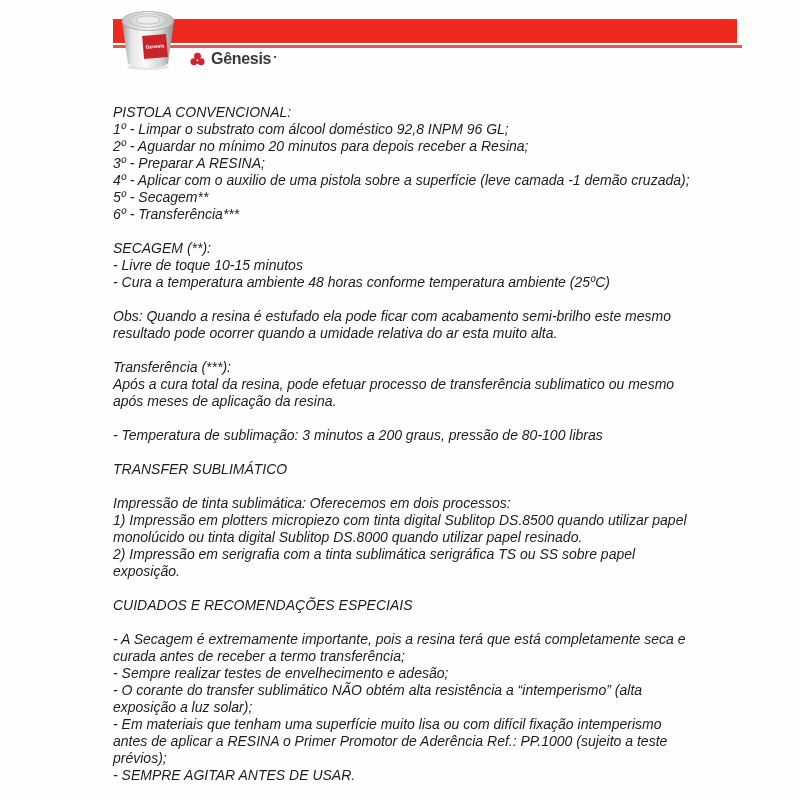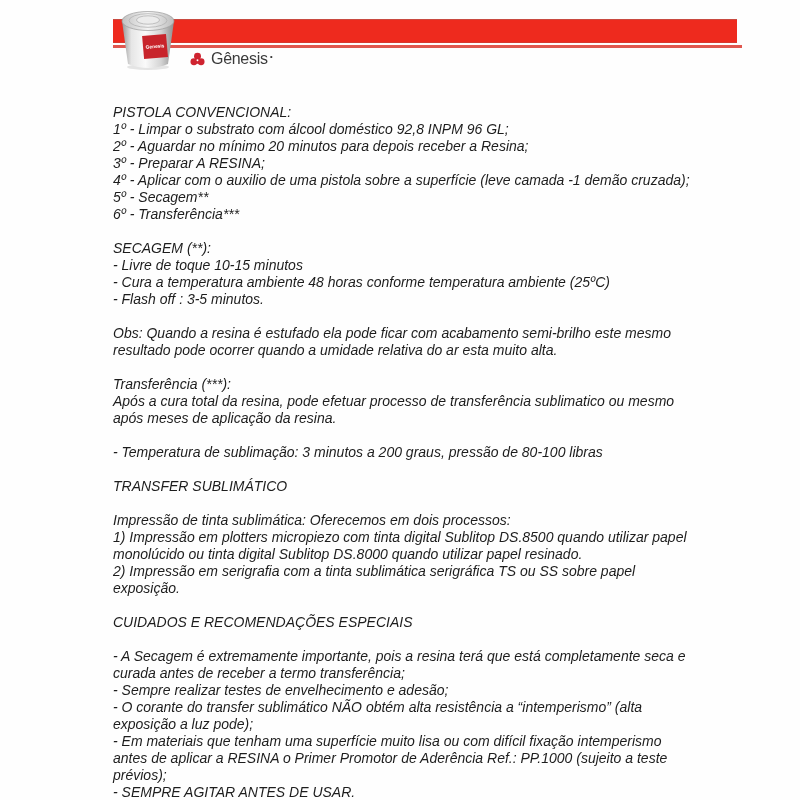--- a/index.html
+++ b/index.html
@@ -33,21 +33,21 @@
     left: 116px; top: 5px;
     width: 64px; height: 66px;
   }
   .logo {
     position: absolute;
     left: 190px; top: 50px;
     display: flex; align-items: center; gap: 6px;
   }
   .logo-text {
     font-size: 16px;
-    font-weight: normal;
+    font-weight: bold;
     color: #3a3a3a;
     letter-spacing: -0.3px;
   }
   .logo-mark {
     font-size: 13px;
     font-weight: bold;
     color: #3a3a3a;
     margin-left: -4px;
     position: relative; top: -3px;
   }
@@ -123,21 +123,20 @@
       <div class="ln">3º - Preparar A RESINA;</div>
       <div class="ln">4º - Aplicar com o auxilio de uma pistola sobre a superfície (leve camada -1 demão cruzada);</div>
       <div class="ln">5º - Secagem**</div>
       <div class="ln">6º - Transferência***</div>
     </div>
 
     <div class="block">
       <div class="ln">SECAGEM (**):</div>
       <div class="ln">- Livre de toque 10-15 minutos</div>
       <div class="ln">- Cura a temperatura ambiente 48 horas conforme temperatura ambiente (25ºC)</div>
-      <div class="ln">- Flash off : 3-5 minutos.</div>
     </div>
 
     <div class="block">
       <div class="ln">Obs: Quando a resina é estufado ela pode ficar com acabamento semi-brilho este mesmo</div>
       <div class="ln">resultado pode ocorrer quando a umidade relativa do ar esta muito alta.</div>
     </div>
 
     <div class="block">
       <div class="ln">Transferência (***):</div>
       <div class="ln">Após a cura total da resina, pode efetuar processo de transferência sublimatico ou mesmo</div>
@@ -162,21 +161,21 @@
 
     <div class="block italic">
       <div class="ln">CUIDADOS E RECOMENDAÇÕES ESPECIAIS</div>
     </div>
 
     <div class="block italic">
       <div class="ln">- A Secagem é extremamente importante, pois a resina terá que está completamente seca e</div>
       <div class="ln">curada antes de receber a termo transferência;</div>
       <div class="ln">- Sempre realizar testes de envelhecimento e adesão;</div>
       <div class="ln">- O corante do transfer sublimático NÃO obtém alta resistência a “intemperismo” (alta</div>
-      <div class="ln">exposição a luz pode);</div>
+      <div class="ln">exposição a luz solar);</div>
       <div class="ln">- Em materiais que tenham uma superfície muito lisa ou com difícil fixação intemperismo</div>
       <div class="ln">antes de aplicar a RESINA o Primer Promotor de Aderência Ref.: PP.1000 (sujeito a teste</div>
       <div class="ln">prévios);</div>
       <div class="ln">- SEMPRE AGITAR ANTES DE USAR.</div>
     </div>
 
   </div>
 </div>
 
 </body></html>

